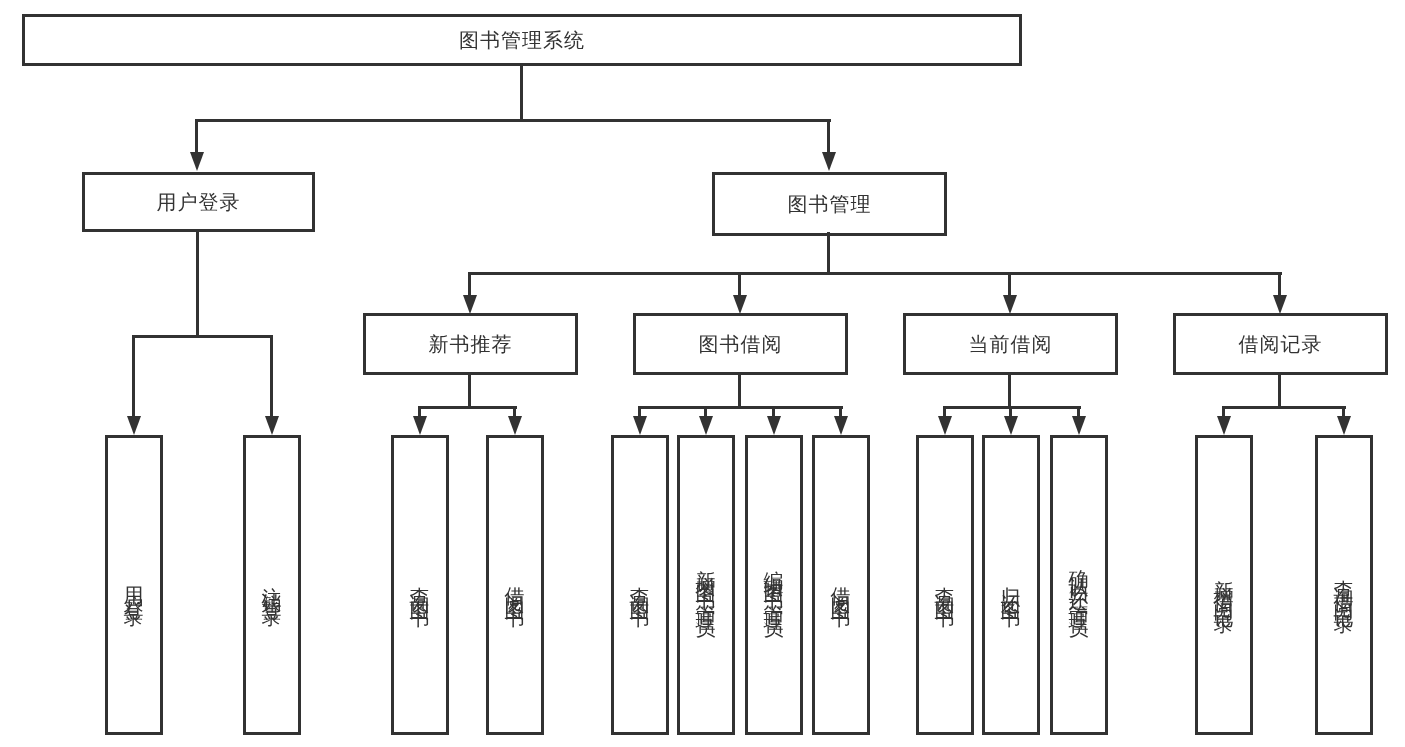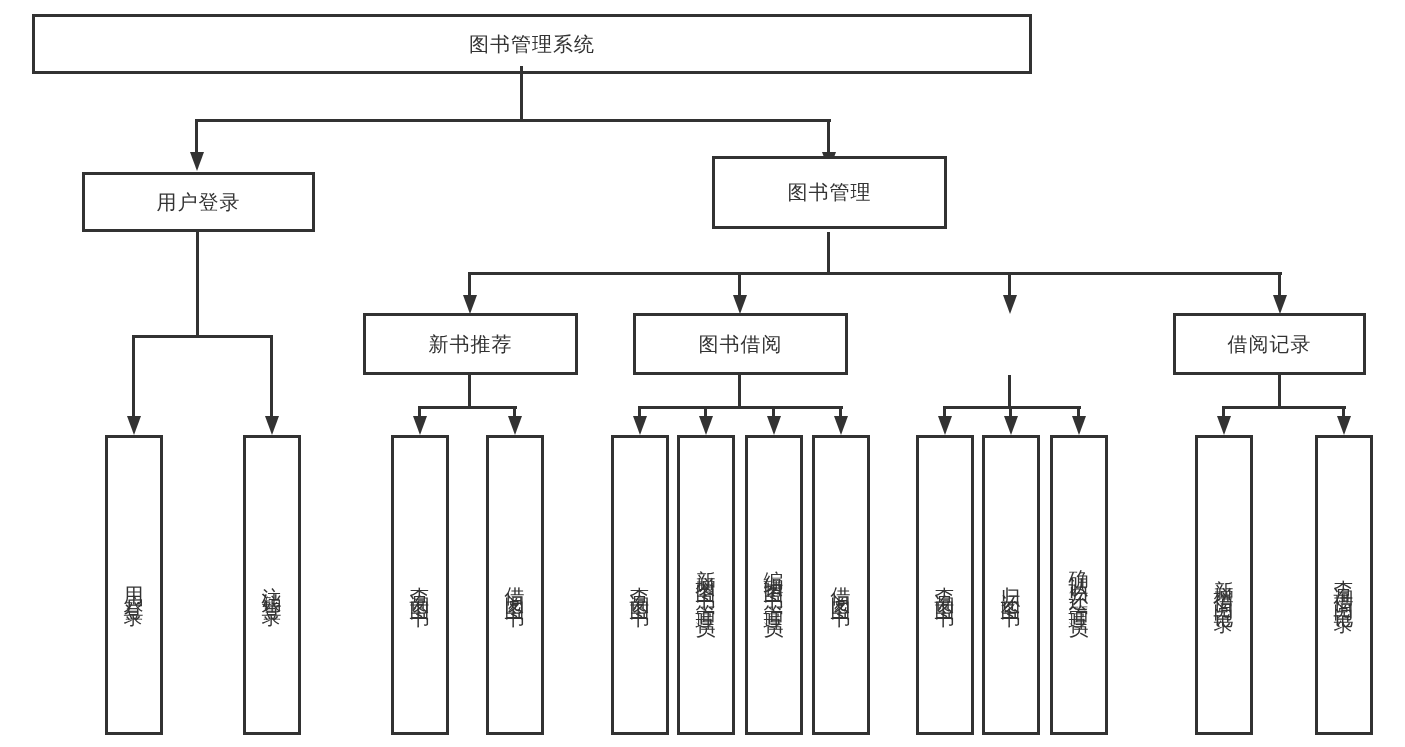--- a/index.html
+++ b/index.html
@@ -48,35 +48,35 @@
     color:var(--watermark);
     z-index:5;
     white-space:nowrap;
   }
 </style>
 </head>
 <body>
 
 <div class="canvas">
 
-  <div class="box h-box" style="left:32px;top:14px;width:1000px;height:60px">
+  <div class="box h-box" style="left:22px;top:14px;width:1000px;height:52px">
     <span>图书管理系统</span>
   </div>
 
   <div class="v" style="left:520px;top:66px;height:55px"></div>
   <div class="h" style="left:196px;top:119px;width:635px"></div>
   <div class="v" style="left:195px;top:119px;height:35px"></div>
   <div class="ah" style="left:190px;top:152px"></div>
   <div class="v" style="left:827px;top:119px;height:35px"></div>
   <div class="ah" style="left:822px;top:152px"></div>
 
   <div class="box h-box" style="left:82px;top:172px;width:233px;height:60px">
     <span>用户登录</span>
   </div>
-  <div class="box h-box" style="left:712px;top:156px;width:235px;height:73px">
+  <div class="box h-box" style="left:712px;top:172px;width:235px;height:64px">
     <span>图书管理</span>
   </div>
 
   <div class="v" style="left:196px;top:232px;height:104px"></div>
   <div class="h" style="left:132px;top:335px;width:141px"></div>
   <div class="v" style="left:132px;top:335px;height:82px"></div>
   <div class="ah" style="left:127px;top:416px"></div>
   <div class="v" style="left:270px;top:335px;height:82px"></div>
   <div class="ah" style="left:265px;top:416px"></div>
 
@@ -90,21 +90,24 @@
   <div class="ah" style="left:1003px;top:295px"></div>
   <div class="v" style="left:1278px;top:272px;height:25px"></div>
   <div class="ah" style="left:1273px;top:295px"></div>
 
   <div class="box h-box" style="left:633px;top:313px;width:215px;height:62px">
     <span>图书借阅</span>
   </div>
   <div class="box h-box" style="left:363px;top:313px;width:215px;height:62px">
     <span>新书推荐</span>
   </div>
-  <div class="box h-box" style="left:1173px;top:313px;width:193px;height:62px">
+  <div class="box h-box" style="left:903px;top:313px;width:215px;height:62px">
+    <span>当前借阅</span>
+  </div>
+  <div class="box h-box" style="left:1173px;top:313px;width:215px;height:62px">
     <span>借阅记录</span>
   </div>
 
   <div class="v" style="left:468px;top:375px;height:34px"></div>
   <div class="h" style="left:418px;top:406px;width:99px"></div>
   <div class="v" style="left:418px;top:406px;height:12px"></div>
   <div class="ah" style="left:413px;top:416px"></div>
   <div class="v" style="left:513px;top:406px;height:12px"></div>
   <div class="ah" style="left:508px;top:416px"></div>
 

